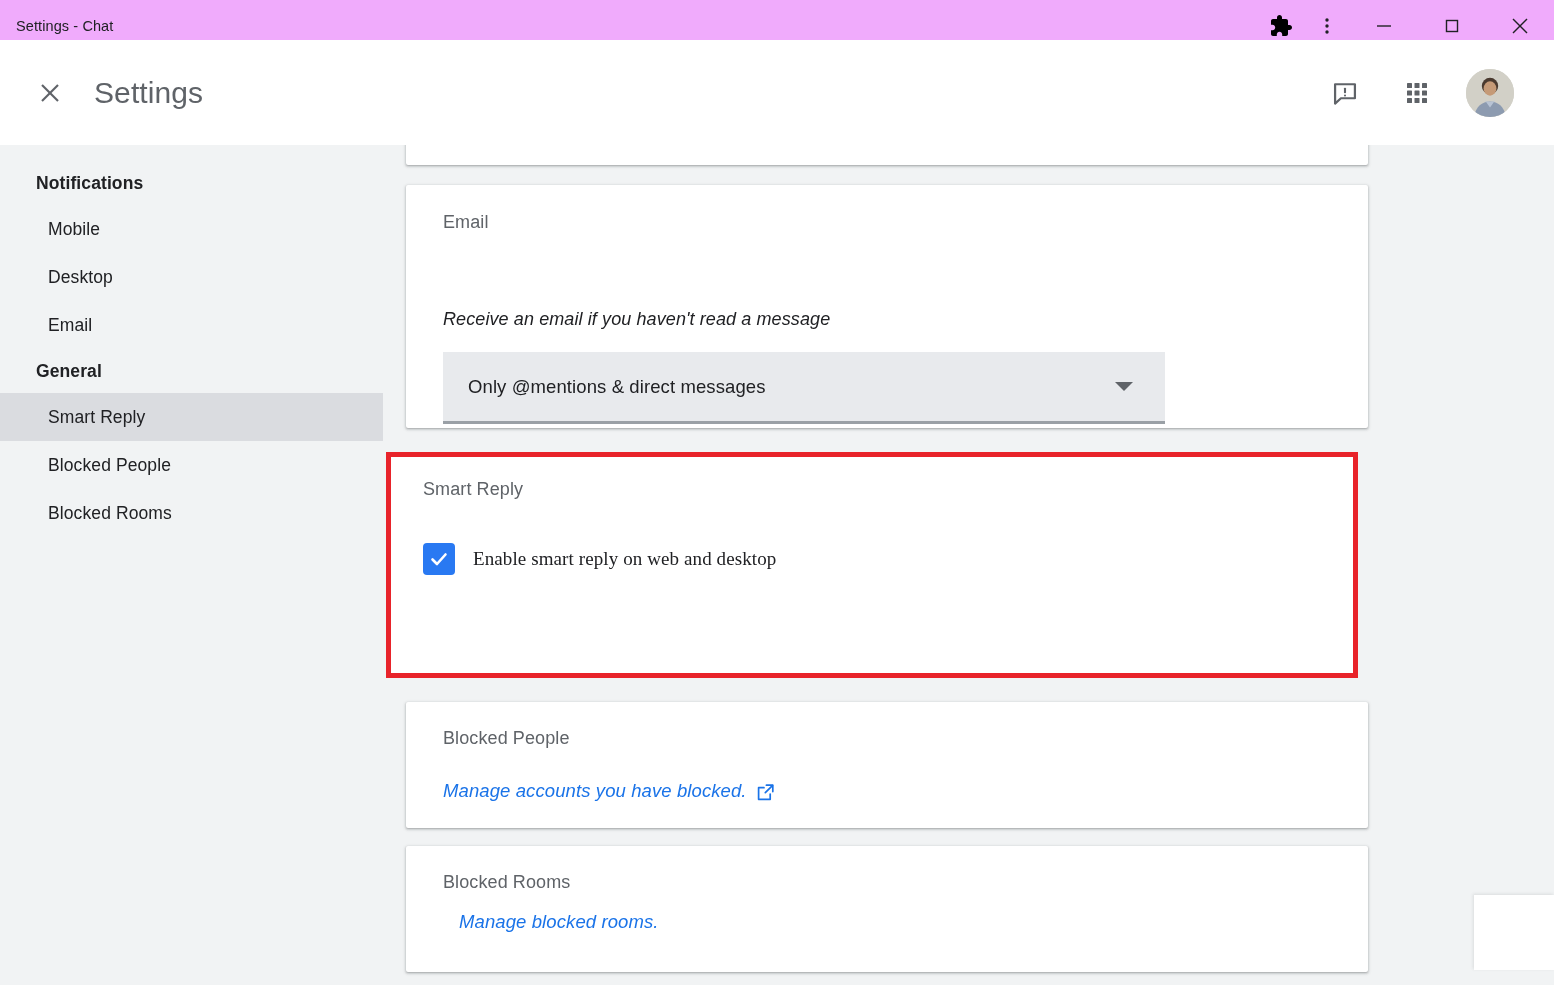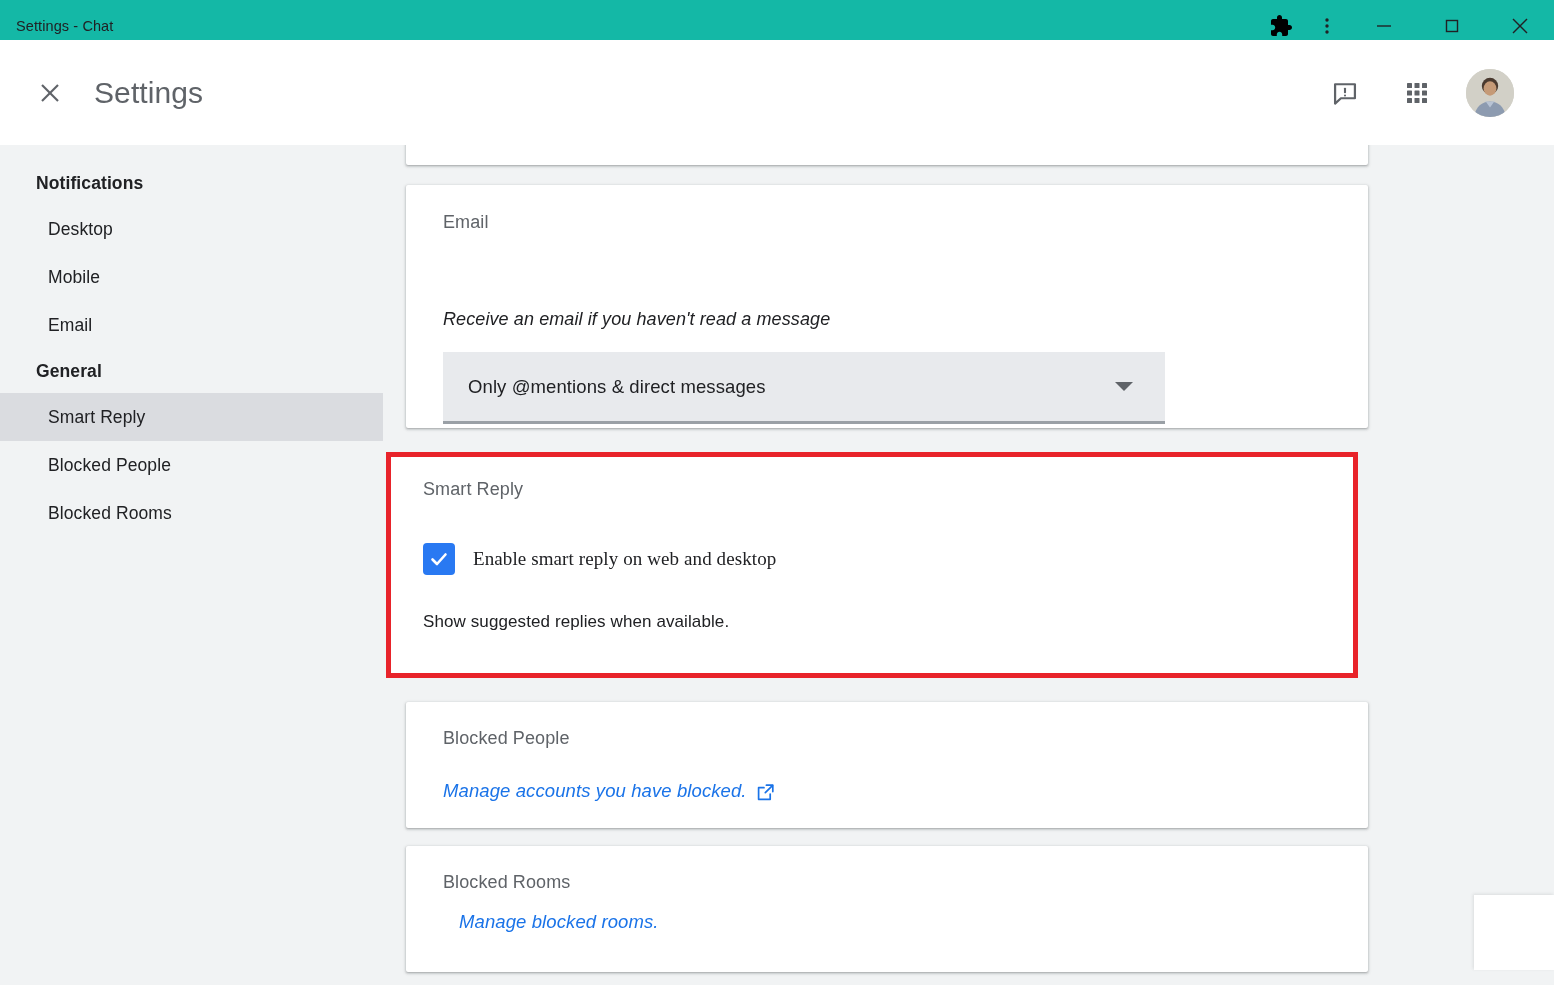--- a/index.html
+++ b/index.html
@@ -12,21 +12,21 @@
     font-family: "Liberation Sans", sans-serif;
     -webkit-font-smoothing: antialiased;
   }
 
   
   .titlebar {
     position: absolute;
     top: 0; left: 0;
     width: 1554px;
     height: 52px;
-    background: #14b8a6;
+    background: #f0abfc;
     display: flex;
     align-items: center;
   }
   .titlebar-text {
     margin-left: 16px;
     font-size: 14.5px;
     color: #202124;
     letter-spacing: .1px;
     white-space: nowrap;
   }
@@ -346,22 +346,22 @@
       <path d="M19 31.5l5 7 5-7c-1.6 1.6-8.4 1.6-10 0z" fill="#b8c3d4"></path>
     </svg>
   </div>
 </div>
 
 <div class="body-area">
 
   <div class="sidebar">
 
     <div class="nav-group-header">Notifications</div>
+    <div class="nav-item">Mobile</div>
     <div class="nav-item">Desktop</div>
-    <div class="nav-item">Mobile</div>
     <div class="nav-item">Email</div>
 
     <div class="nav-group-header">General</div>
     <div class="nav-item selected">Smart Reply</div>
     <div class="nav-item">Blocked People</div>
     <div class="nav-item">Blocked Rooms</div>
   </div>
 
   <div class="content">
 
@@ -381,21 +381,20 @@
 
       <div class="checkbox-row">
         <span class="checkbox">
           <svg width="22" height="22" viewBox="0 0 22 22">
             <polyline points="4.5,11.5 9,16 17.5,6.5" fill="none" stroke="#ffffff" stroke-width="2.6" stroke-linecap="round" stroke-linejoin="round"></polyline>
           </svg>
         </span>
         <span class="checkbox-label">Enable smart reply on web and desktop</span>
       </div>
 
-      <div class="helper-text">Show suggested replies when available.</div>
     </div>
 
     <div class="card" id="card-blockedpeople">
       <div class="card-title">Blocked People</div>
       <a class="card-link" href="#">
         <span>Manage accounts you have blocked.</span>
         <span class="ext-icon">
           <svg width="19" height="19" viewBox="0 0 19 19" fill="none">
             <path d="M10.4 2.2H16.8V8.6" stroke="#1a73e8" stroke-width="1.7" stroke-linecap="round" stroke-linejoin="round"></path>
             <path d="M16.4 2.6L9.3 9.7" stroke="#1a73e8" stroke-width="1.7" stroke-linecap="round"></path>

